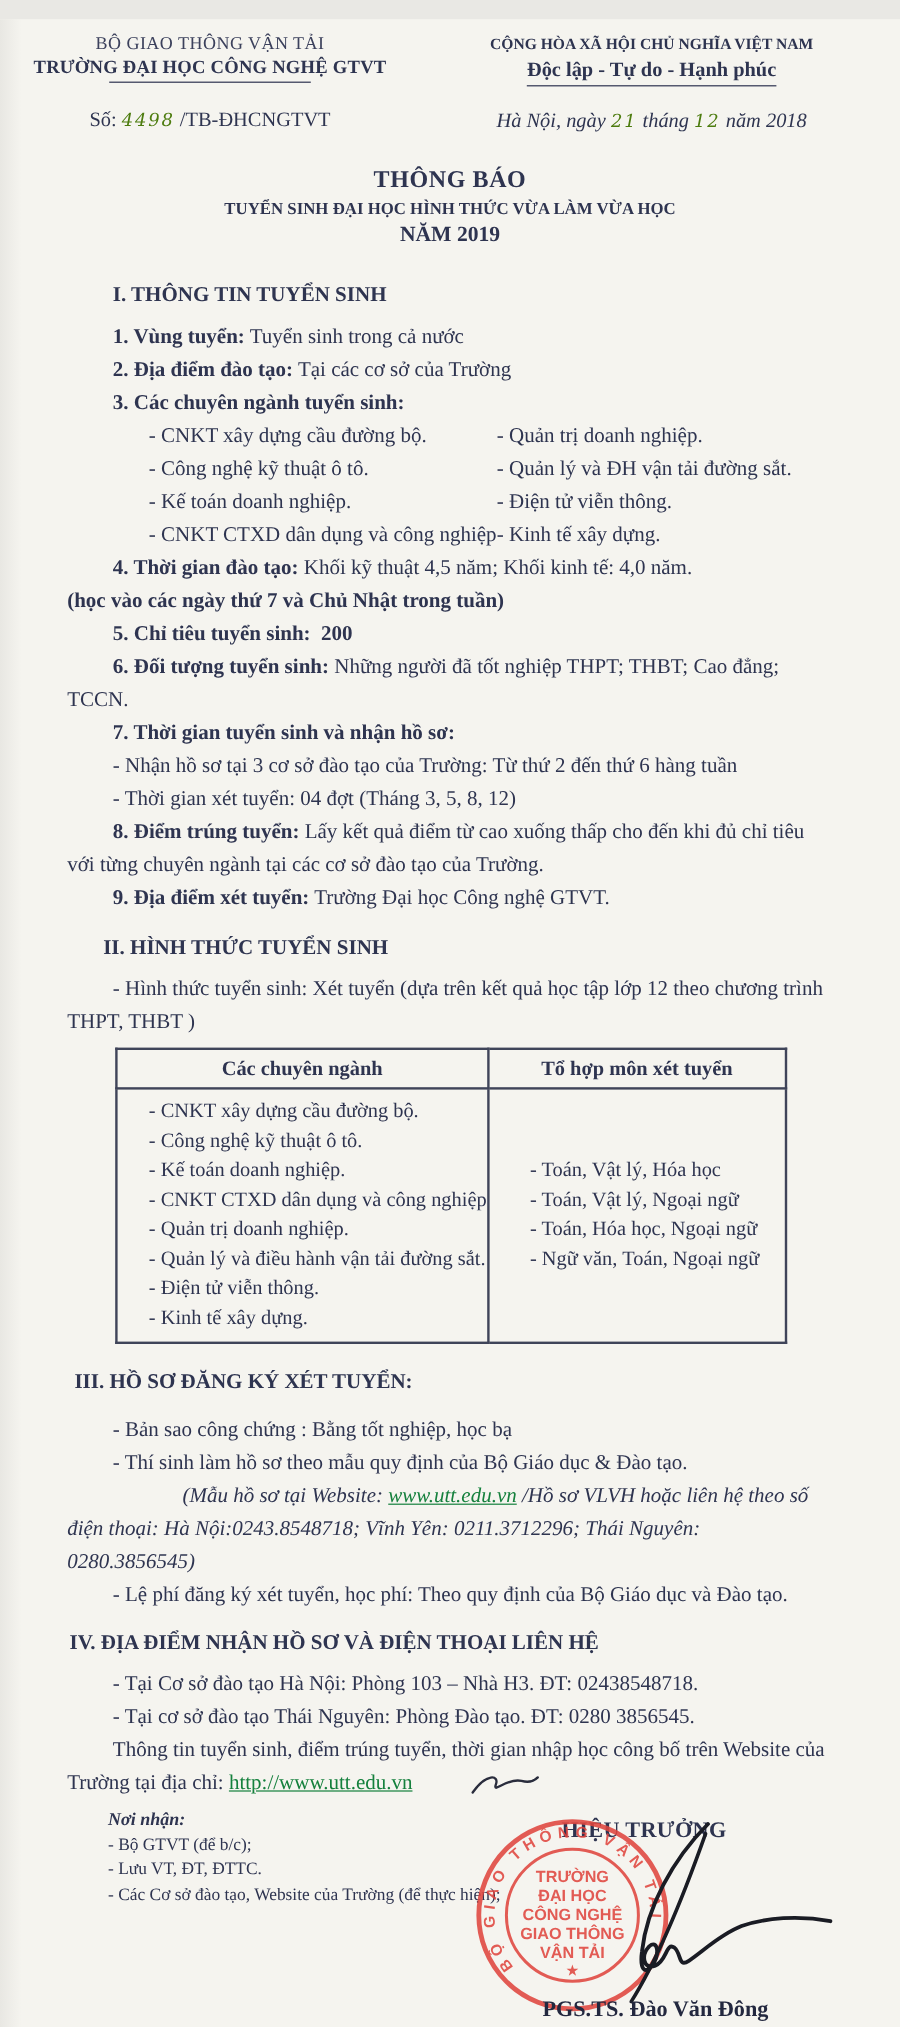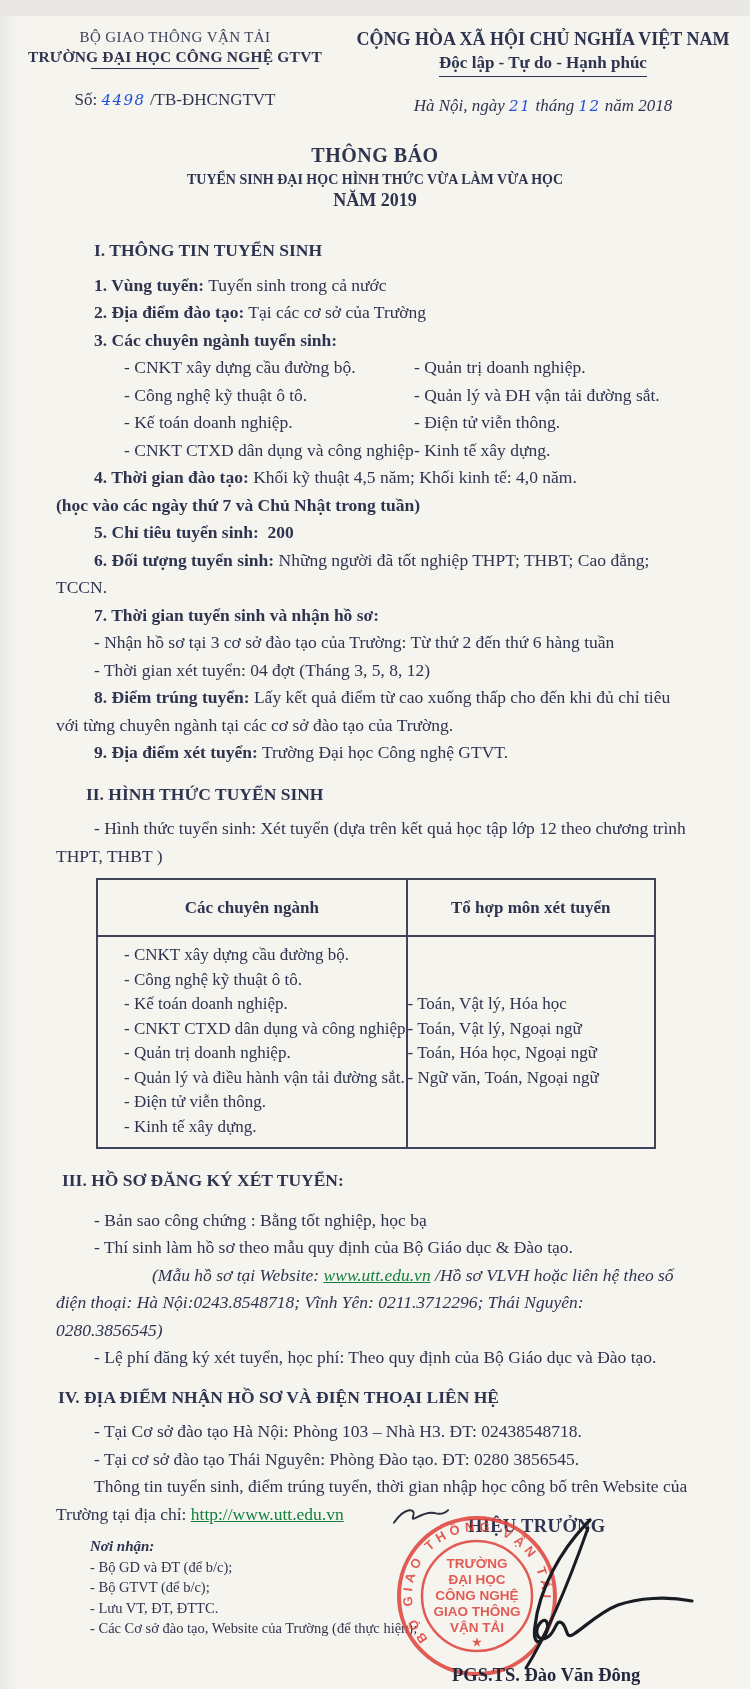--- a/index.html
+++ b/index.html
@@ -16,25 +16,25 @@
   }
 
   
   .header{display:flex;padding-top:13px;}
   .h-left{width:350px;text-align:center;}
   .h-right{flex:1;text-align:center;padding-right:14px;}
   .h-left .l1{font-size:15px;letter-spacing:.4px;color:#3c415c;}
   .h-left .l2{font-size:15.5px;font-weight:bold;margin-top:2px;letter-spacing:.2px;}
   .rule-school{width:168px;margin:0 auto;border-bottom:1.5px solid #2e3450;height:2px;}
   .so-line{margin-top:21px;font-size:17px;}
-  .h-right .l1{font-size:18px;font-weight:bold;}
+  .h-right .l1{font-size:13px;font-weight:bold;}
   .h-right .l2{font-size:17px;font-weight:bold;margin-top:3px;}
   .rule-motto{width:208px;margin:1px auto 0;border-bottom:1.5px solid #2e3450;height:2px;}
   .date-line{margin-top:19px;font-style:italic;font-size:17px;}
-  .hand{font-family:"DejaVu Serif",serif;font-style:italic;color:#1d4ed8;letter-spacing:1.5px;font-size:15px;}
+  .hand{font-family:"DejaVu Serif",serif;font-style:italic;color:#4d7c0f;letter-spacing:1.5px;font-size:15px;}
 
   
   .title-block{text-align:center;margin-top:27px;font-weight:bold;line-height:1.25;}
   .t1{font-size:20px;letter-spacing:.5px;}
   .t2{font-size:14px;margin-top:3px;}
   .t3{font-size:18px;}
 
   
   .docbody{padding:10px 56px 0 56px;font-size:17.5px;line-height:27.5px;}
   .sec-h{font-weight:bold;font-size:17.5px;margin:13px 0 7px 0;}
@@ -49,24 +49,24 @@
   .cols .c2{flex:1;}
   .cols div{white-space:nowrap;}
   .center-note{font-weight:bold;margin:0 0 0 0;}
   .link{color:#15803d;text-decoration:underline;cursor:pointer;}
   .italic-note{font-style:italic;margin:0;text-indent:96px;}
 
   
   table.combo{border-collapse:collapse;margin:8px 0 4px 40px;width:560px;
     border:2px solid #3f4459;}
   table.combo th{border:2px solid #3f4459;font-size:17px;font-weight:bold;
-    height:31px;text-align:center;padding:12px 4px;}
+    height:31px;text-align:center;padding:0 4px;}
   table.combo td{border:2px solid #3f4459;vertical-align:middle;padding:6px 0 8px 0;}
   td.majors div{padding-left:26px;line-height:24.5px;font-size:17px;white-space:nowrap;}
-  td.combos div{line-height:24.5px;font-size:17px;white-space:nowrap;}
+  td.combos div{padding-left:34px;line-height:24.5px;font-size:17px;white-space:nowrap;}
 
   
   .recipients{margin:8px 0 0 34px;font-size:14.5px;line-height:20.5px;}
   .recipients .rh{font-weight:bold;font-style:italic;font-size:15px;}
   .recipients div{margin:0;}
 
   
   .sig-title{position:absolute;top:1500px;left:468px;font-weight:bold;font-size:18.5px;letter-spacing:.3px;}
   .stamp{position:absolute;top:1486px;left:386px;width:182px;height:188px;opacity:.87;}
   .sig-ink{position:absolute;top:1492px;left:438px;width:272px;height:172px;}
@@ -209,21 +209,20 @@
     <p class="item">- Tại Cơ sở đào tạo Hà Nội: Phòng 103 – Nhà H3.  ĐT: 02438548718.</p>
     <p class="item">- Tại cơ sở đào tạo Thái Nguyên: Phòng Đào tạo.  ĐT: 0280 3856545.</p>
     <p class="item">
       <span>Thông tin tuyển sinh, điểm trúng tuyển, thời gian nhập học công bố trên Website của Trường tại địa chỉ: </span><span class="link">http://www.utt.edu.vn</span><span class="squiggle"><svg viewBox="0 0 64 26" width="62" height="26">
             <path d="M4,21 C16,4 27,6 24,14 C21,23 33,8 46,11 C53,13 57,11 60,8" fill="none" stroke="#2a2d3d" stroke-width="2" stroke-linecap="round"></path>
           </svg></span>
     </p>
 
     <div class="recipients">
       <div class="rh">Nơi nhận:</div>
-      <div>- Bộ GD và ĐT (để b/c);</div>
       <div>- Bộ GTVT (để b/c);</div>
       <div>- Lưu VT, ĐT, ĐTTC.</div>
       <div>- Các Cơ sở đào tạo, Website của Trường (để thực hiện);</div>
     </div>
   </div>
 
   <div class="sig-title">HIỆU TRƯỞNG</div>
 
   <svg class="stamp" viewBox="0 0 182 188" aria-hidden="true">
     <circle cx="91" cy="94" r="78" fill="none" stroke="#e0453e" stroke-width="4"></circle>

